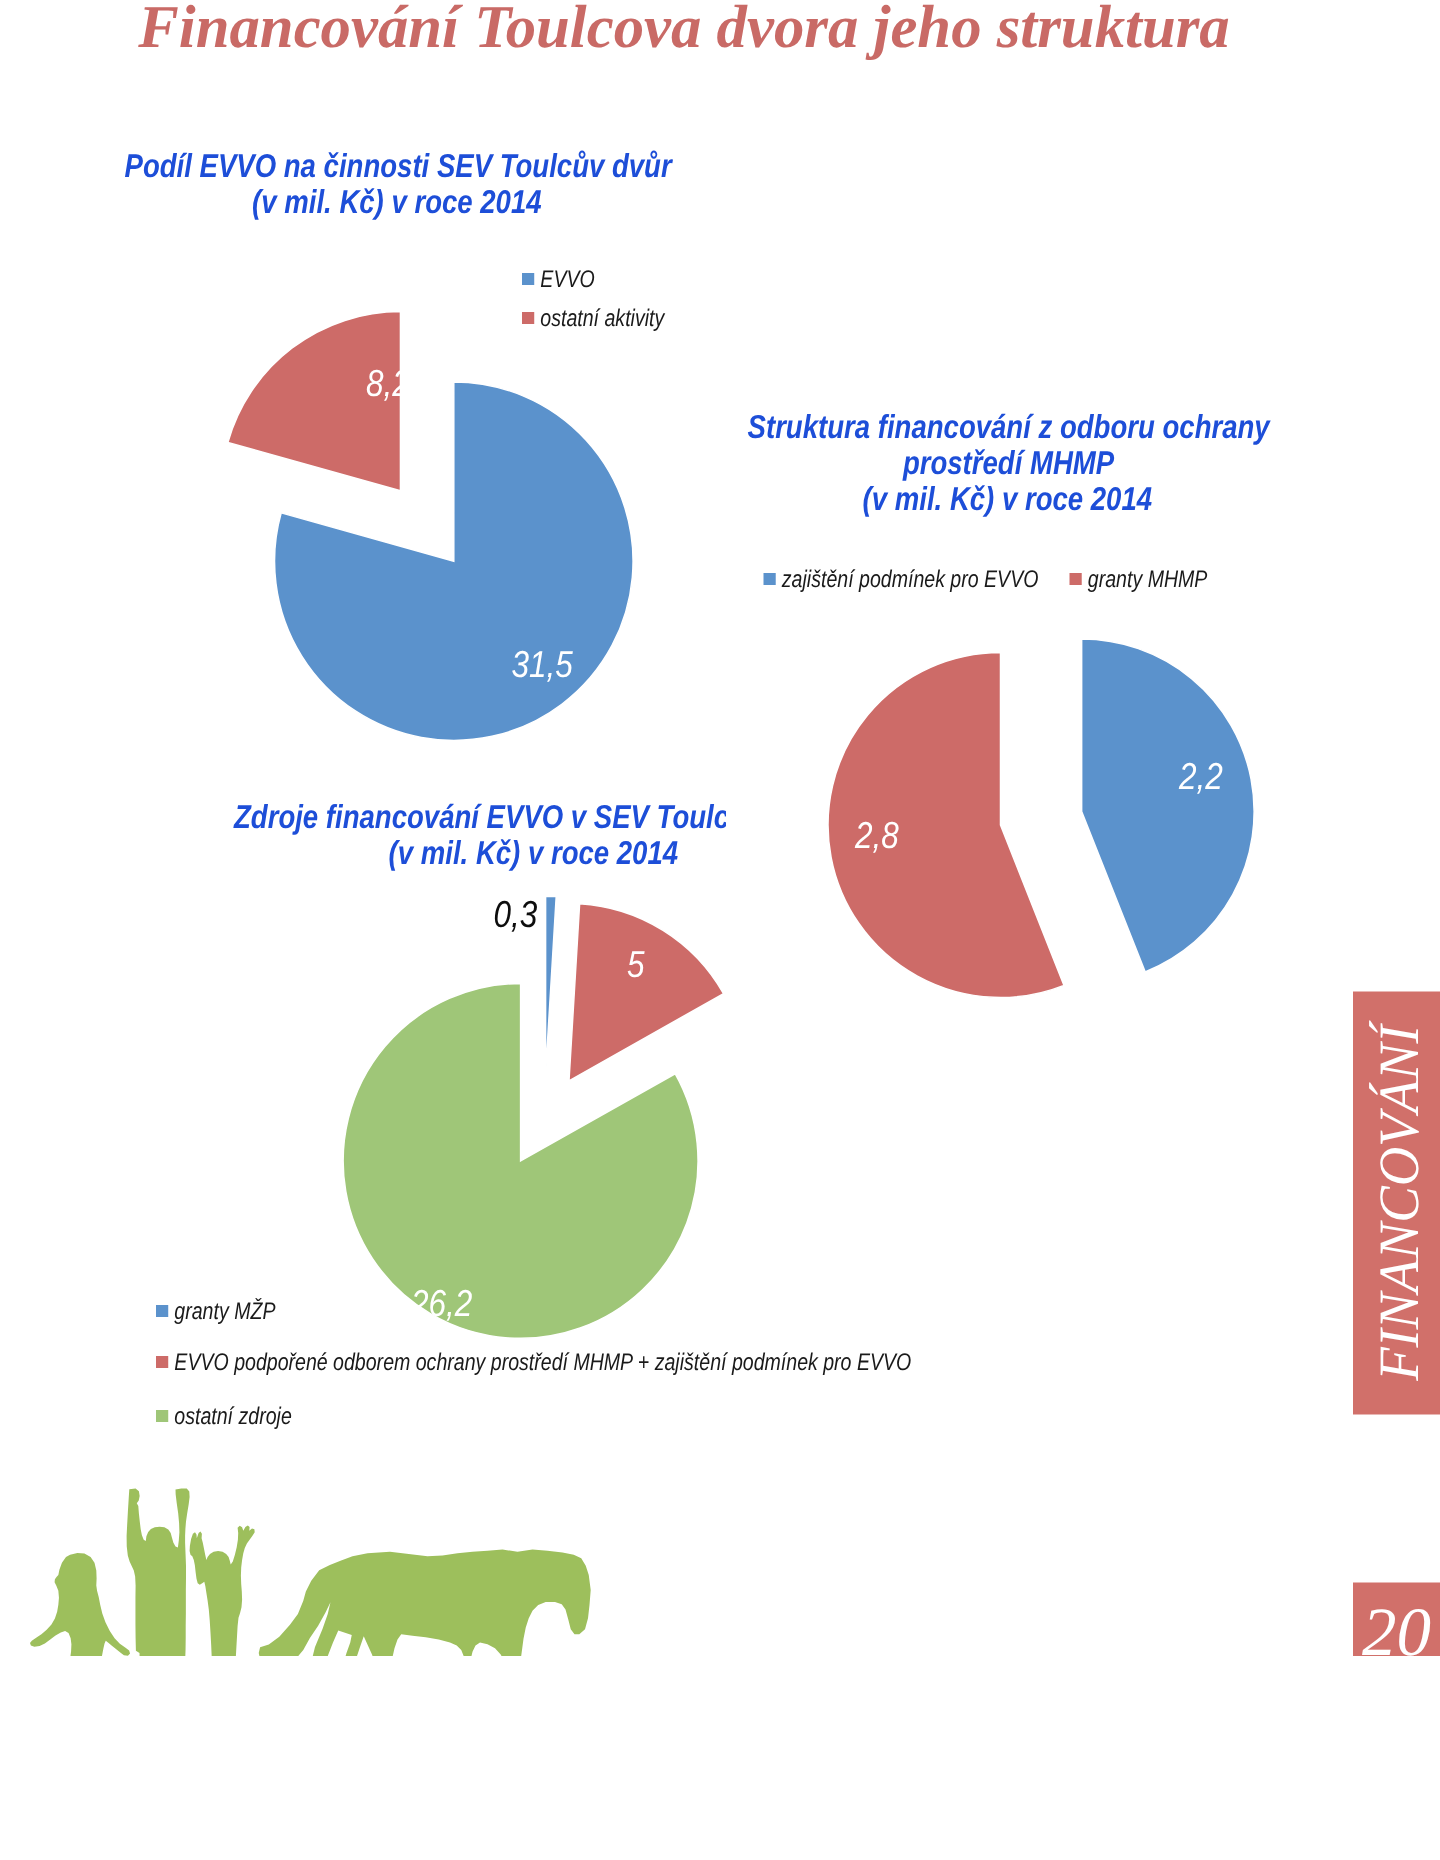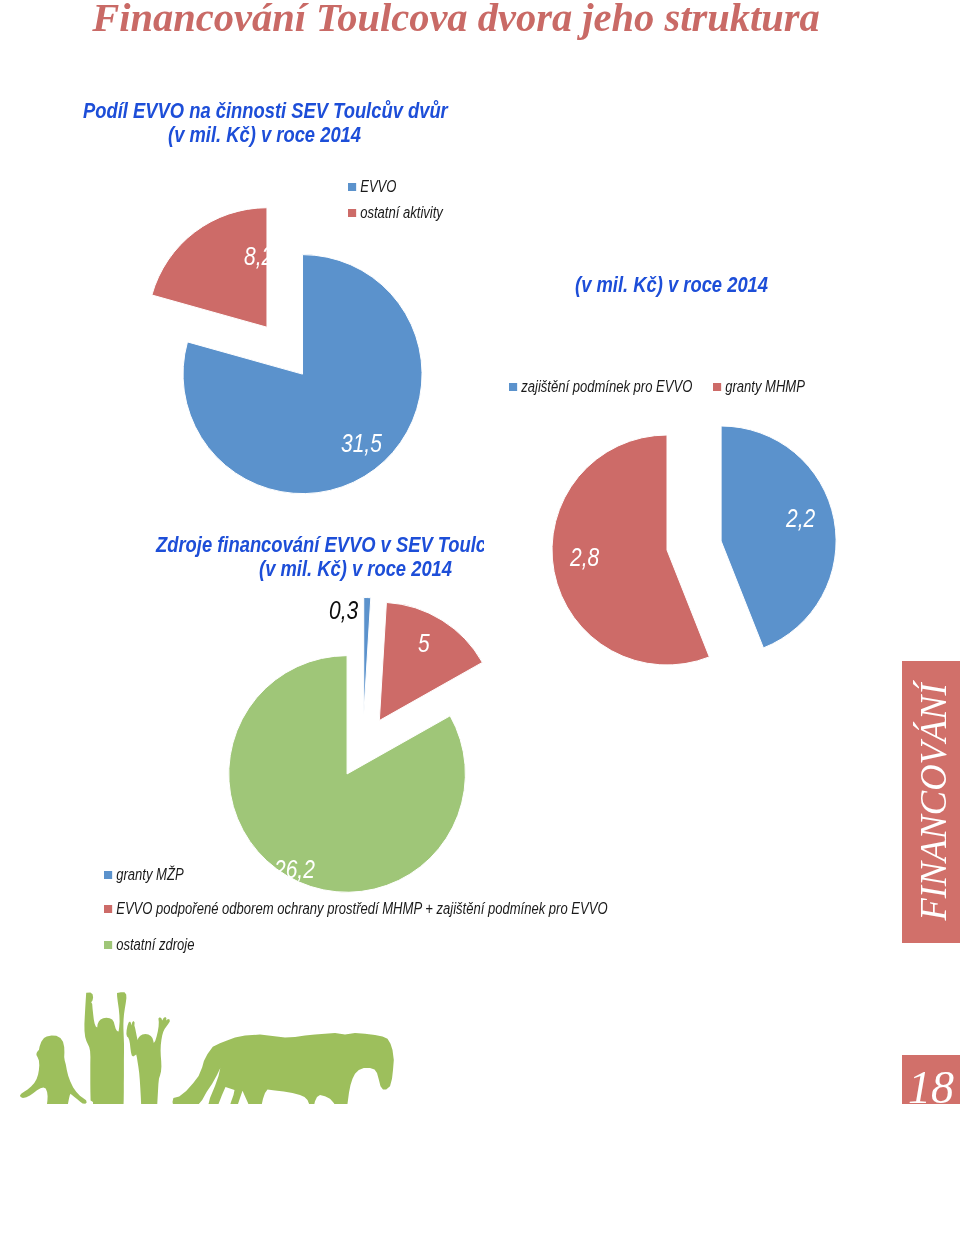--- a/index.html
+++ b/index.html
@@ -63,20 +63,22 @@
 
   <svg class="pie" width="960" height="1240" viewBox="0 0 960 1240" style="position:absolute;left:0;top:0;pointer-events:none;">
     <path fill="#5B92CC" stroke="#ffffff" stroke-width="1" d="M 302.53 374.12 L 302.53 254.62 A 119.5 119.5 0 1 1 187.46 341.90 Z"></path>
     <path fill="#CD6B68" stroke="#ffffff" stroke-width="1" d="M 266.97 327.23 L 151.89 295.01 A 119.5 119.5 0 0 1 266.97 207.73 Z"></path>
   </svg>
 
   <div class="dlab" style="left:341px;top:430px;"><span>31,5</span></div>
   <div class="dlab" style="left:197px;top:243px;margin-left:47px;"><span>8,2</span></div>
 
   <div class="tl" style="left:457px;top:273px;width:430px;text-align:center;">
+    <div class="ct"><span>Struktura financování z odboru ochrany</span></div>
+    <div class="ct"><span>prostředí MHMP</span></div>
     <div class="ct"><span>(v mil. Kč) v roce 2014</span></div>
   </div>
 
   <div class="leg" style="left:509px;top:378px;">
     <span class="sw" style="background:#5B92CC"></span><span>zajištění podmínek pro EVVO</span>
   </div>
   <div class="leg" style="left:713px;top:378px;">
     <span class="sw" style="background:#CD6B68"></span><span>granty MHMP</span>
   </div>
 
@@ -110,21 +112,21 @@
     <span class="sw" style="background:#CD6B68"></span><span>EVVO podpořené odborem ochrany prostředí MHMP + zajištění podmínek pro EVVO</span>
   </div>
   <div class="leg" style="left:103.6px;top:936px;">
     <span class="sw" style="background:#9FC678"></span><span>ostatní zdroje</span>
   </div>
 
   <div class="sideband" style="left:902px;top:661px;width:58px;height:282px;">
     <span>FINANCOVÁNÍ</span>
   </div>
 
-  <div class="pagenum" style="left:902px;top:1055px;width:58px;height:58px;">18</div>
+  <div class="pagenum" style="left:902px;top:1055px;width:58px;height:58px;">20</div>
 
   <svg width="960" height="260" viewBox="0 980 960 260" style="position:absolute;left:0;top:980px;">
     <g fill="#9DBF5C">
       <path d="M 46.7 1036.5 L 51.6 1035.4 L 56.3 1035.7 L 60.4 1038.0 L 63.0 1041.8 L 64.2 1047.0 L 64.4 1052.3 L 64.2 1057.0 L 64.7 1060.5 L 65.8 1064.6 L 66.8 1069.9 L 68.2 1075.7 L 70.3 1081.5 L 73.2 1087.4 L 76.4 1092.1 L 79.9 1095.8 L 83.7 1098.5 L 86.1 1100.3 L 86.7 1102.4 L 85.3 1103.8 L 82.6 1103.5 L 80.2 1101.7 L 77.3 1099.3 L 74.4 1097.0 L 72.0 1095.0 L 70.5 1093.8 L 69.7 1095.6 L 68.9 1099.1 L 68.0 1103.8 L 67.0 1109.0 L 66.2 1114.3 L 65.4 1119.0 L 64.7 1123.1 L 64.2 1125.8 L 62.1 1126.2 L 59.8 1126.0 L 58.6 1124.2 L 57.7 1120.7 L 56.8 1116.6 L 56.0 1112.5 L 55.1 1110.8 L 54.2 1112.0 L 53.0 1116.1 L 51.8 1120.1 L 50.6 1123.7 L 49.5 1125.8 L 47.1 1126.2 L 44.0 1126.0 L 42.8 1124.8 L 43.4 1121.3 L 44.3 1116.6 L 45.5 1111.4 L 46.7 1106.1 L 47.4 1100.8 L 47.6 1096.2 L 47.1 1092.1 L 45.7 1088.6 L 43.4 1087.4 L 40.5 1088.3 L 37.0 1090.3 L 33.5 1093.0 L 29.9 1095.6 L 26.4 1097.3 L 22.9 1097.9 L 20.6 1097.0 L 20.0 1095.4 L 21.2 1093.8 L 24.1 1091.8 L 27.6 1089.5 L 31.1 1086.5 L 34.3 1083.0 L 36.6 1079.0 L 38.1 1074.5 L 38.9 1069.9 L 39.3 1065.2 L 38.9 1060.5 L 37.5 1057.0 L 36.4 1054.9 L 36.6 1052.9 L 37.8 1051.1 L 38.9 1050.0 L 39.6 1046.5 L 41.3 1041.8 L 44.0 1038.0 Z"></path>
       <path d="M 86.2 992.8 L 90.4 992.4 L 92.6 994.2 L 93.1 997.4 L 92.5 1000.4 L 91.2 1002.2 L 92.2 1004.0 L 92.6 1009.0 L 93.2 1014.5 L 93.8 1019.5 L 94.6 1023.5 L 95.8 1026.5 L 97.2 1027.4 L 97.6 1024.2 L 98.8 1021.4 L 100.6 1019.4 L 103.2 1018.2 L 106.4 1017.8 L 109.6 1018.2 L 112.2 1019.6 L 113.8 1022.0 L 114.6 1025.0 L 115.6 1028.5 L 117.0 1031.0 L 118.6 1031.6 L 119.2 1027.0 L 119.6 1021.5 L 119.4 1015.5 L 118.8 1009.0 L 117.8 1002.0 L 117.1 996.2 L 117.0 993.0 L 120.9 992.3 L 124.5 992.3 L 126.2 994.4 L 126.4 998.0 L 125.8 1002.8 L 124.8 1008.8 L 124.0 1014.3 L 123.6 1019.3 L 123.4 1023.8 L 123.4 1028.5 L 123.7 1036.0 L 124.0 1044.0 L 124.0 1052.0 L 123.9 1060.0 L 123.9 1068.0 L 123.9 1076.0 L 123.8 1084.0 L 123.8 1092.0 L 123.7 1100.0 L 123.4 1108.0 L 122.8 1116.0 L 122.2 1123.8 L 115.6 1124.5 L 115.3 1120.0 L 115.0 1116.5 L 114.6 1114.2 L 113.9 1116.5 L 113.5 1120.0 L 113.1 1124.5 L 93.8 1124.8 L 93.4 1118.0 L 93.2 1110.0 L 93.0 1102.0 L 90.6 1100.5 L 90.4 1092.0 L 90.3 1083.0 L 90.3 1074.0 L 90.3 1065.0 L 90.4 1057.0 L 90.1 1051.0 L 89.2 1047.0 L 87.8 1044.0 L 86.4 1041.0 L 85.2 1037.0 L 84.5 1031.0 L 84.4 1024.0 L 84.8 1016.0 L 85.3 1007.0 L 85.8 999.0 Z"></path>
       <path d="M 127.4 1026.0 L 128.6 1022.5 L 130.0 1021.5 L 131.0 1023.0 L 131.2 1025.5 L 132.4 1022.0 L 133.6 1021.0 L 134.6 1022.5 L 134.4 1025.5 L 135.2 1028.5 L 136.0 1032.5 L 136.8 1036.5 L 137.6 1040.0 L 138.4 1038.0 L 140.0 1036.0 L 142.4 1034.5 L 145.4 1034.0 L 148.4 1034.5 L 150.8 1036.0 L 152.4 1038.0 L 153.2 1040.5 L 153.8 1043.0 L 155.2 1041.0 L 156.6 1036.5 L 157.8 1031.5 L 158.6 1026.5 L 158.8 1022.0 L 158.4 1018.5 L 159.8 1017.2 L 161.4 1018.2 L 162.2 1020.5 L 163.6 1018.0 L 165.2 1017.0 L 166.4 1018.0 L 166.2 1020.5 L 168.0 1019.0 L 169.6 1019.5 L 169.8 1021.5 L 168.2 1024.0 L 166.4 1026.5 L 164.6 1029.0 L 163.2 1032.0 L 162.2 1035.5 L 161.4 1040.0 L 160.8 1045.0 L 160.6 1050.5 L 160.8 1056.0 L 161.2 1061.0 L 161.4 1066.5 L 161.0 1071.5 L 160.0 1075.5 L 159.0 1078.5 L 158.4 1084.0 L 158.0 1091.0 L 157.6 1098.0 L 157.2 1105.0 L 156.8 1112.0 L 156.4 1119.0 L 156.0 1124.5 L 150.6 1125.0 L 150.3 1121.0 L 150.0 1116.0 L 149.6 1113.0 L 148.8 1115.0 L 148.4 1119.5 L 148.0 1124.0 L 147.6 1126.0 L 142.2 1126.0 L 141.9 1121.0 L 141.6 1114.0 L 141.2 1106.0 L 140.8 1097.0 L 140.3 1088.0 L 139.8 1080.0 L 139.2 1073.0 L 138.4 1067.0 L 137.6 1062.0 L 136.9 1057.5 L 136.2 1054.5 L 134.8 1055.5 L 133.2 1056.5 L 131.8 1055.5 L 131.0 1052.5 L 130.4 1048.0 L 129.9 1043.5 L 129.2 1040.0 L 128.2 1037.5 L 127.0 1036.5 L 126.4 1034.0 L 126.6 1030.5 Z"></path>
       <path d="M 227 1040.5 L 235 1037.5 L 245 1035.5 L 260 1034.5 L 272.5 1036 L 285 1037.5 L 295 1037 L 305 1035.5 L 315 1034.5 L 325 1033.8 L 335 1033 L 345 1034.5 L 355 1033 L 365 1033.8 L 375 1035 L 382.5 1036.5 L 387.5 1038.8 L 390.5 1043.8 L 392.5 1050 L 393.8 1060 L 393 1070 L 392 1078.8 L 390 1086.2 L 386.2 1089.5 L 383 1089.5 L 380.5 1086.2 L 378.8 1079.5 L 377 1073 L 374.5 1069.5 L 370 1068 L 363.8 1068 L 358.8 1070 L 355 1073.8 L 352.5 1078.8 L 350.5 1085 L 349 1092.5 L 348 1100 L 347 1107.5 L 347 1115 L 348 1123.8 L 349.5 1132.5 L 351.2 1141.2 L 353 1148.8 L 347 1149.5 L 345.5 1141.2 L 343.8 1132.5 L 341.8 1123.8 L 339.5 1115.5 L 337 1108.8 L 333.8 1103 L 330 1098.8 L 325 1096.2 L 320 1095 L 317 1097 L 315 1101.2 L 313.5 1107.5 L 312.5 1113.8 L 312 1120 L 312 1126.2 L 312.5 1132.5 L 313 1138.8 L 313.5 1143.8 L 307.5 1144.5 L 307 1138.8 L 307.5 1132.5 L 308.5 1125 L 309.5 1118 L 310 1111.2 L 309.5 1105 L 307.5 1100 L 304.5 1097 L 300 1095 L 292.5 1093 L 283.8 1091.5 L 275 1090.5 L 267.5 1089.5 L 265 1093 L 263 1098.8 L 261.5 1105.5 L 260.5 1112.5 L 260 1120 L 260.5 1127.5 L 261.5 1133.8 L 262.5 1138.8 L 257 1139.5 L 255.5 1132.5 L 254 1125 L 252.5 1117.5 L 250.5 1110 L 248 1103 L 245.5 1097.5 L 242.5 1090.8 L 240 1098 L 237 1107 L 234 1116 L 231 1124 L 228 1130 L 225.5 1133.5 L 222.5 1134.5 L 223 1130 L 225 1122 L 228 1112 L 231 1102 L 233.5 1095 L 234.5 1090 L 225.5 1087 L 222 1095 L 218.5 1104 L 215 1113 L 212 1121 L 210 1126 L 203 1126.5 L 203.5 1120 L 205.5 1113 L 207.5 1108 L 210 1098 L 215 1086 L 218.5 1076 L 220.3 1068.1 L 217 1075 L 212 1084 L 206.6 1092 L 202.2 1100 L 198 1105 L 194.2 1106.5 L 178 1106.1 L 173.4 1106.1 L 172.5 1102 L 173.4 1098.1 L 179.2 1096.4 L 186.2 1091.1 L 193.3 1083.1 L 198.6 1076 L 202.2 1067.2 L 203.9 1061 L 207.5 1053.9 L 212.8 1046.8 L 219.9 1043.3 Z"></path>
     </g>
     <path fill="#A2C05C" d="M0 1130.6 L40 1129 L70 1127.4 L110 1127.5 L150 1129 L200 1131.9 L250 1139.5 L300 1145 L350 1149.2 L400 1153.4 L450 1155.7 L500 1155.7 L550 1151.4 L600 1147.9 L650 1145.4 L700 1144.5 L750 1145.4 L800 1150.5 L850 1154.8 L900 1157.8 L960 1163.3 L960 1240 L0 1240 Z"></path>
   </svg>

